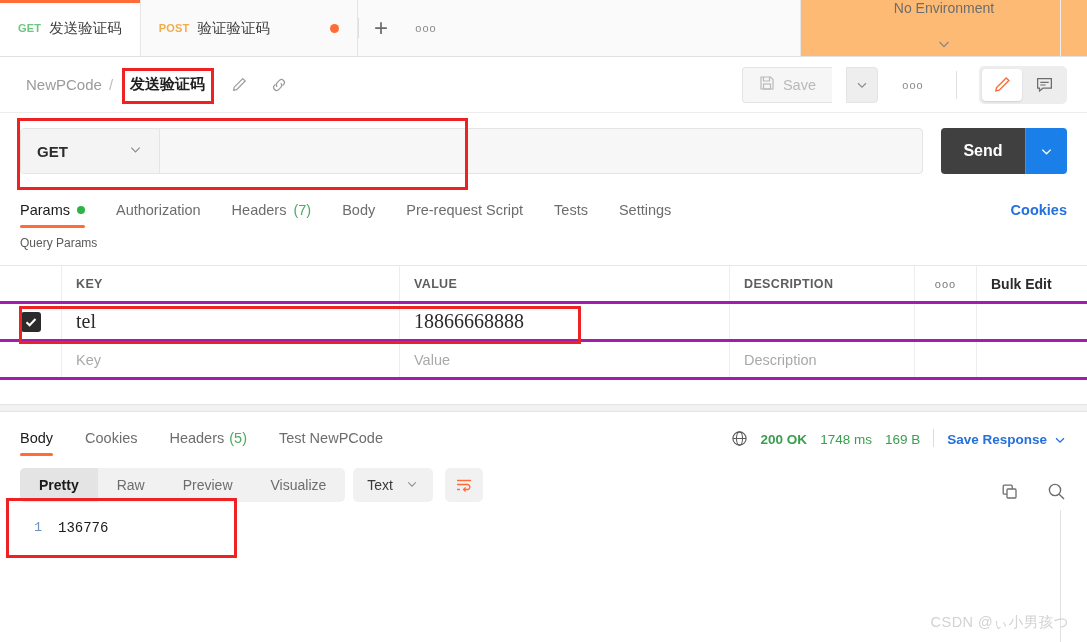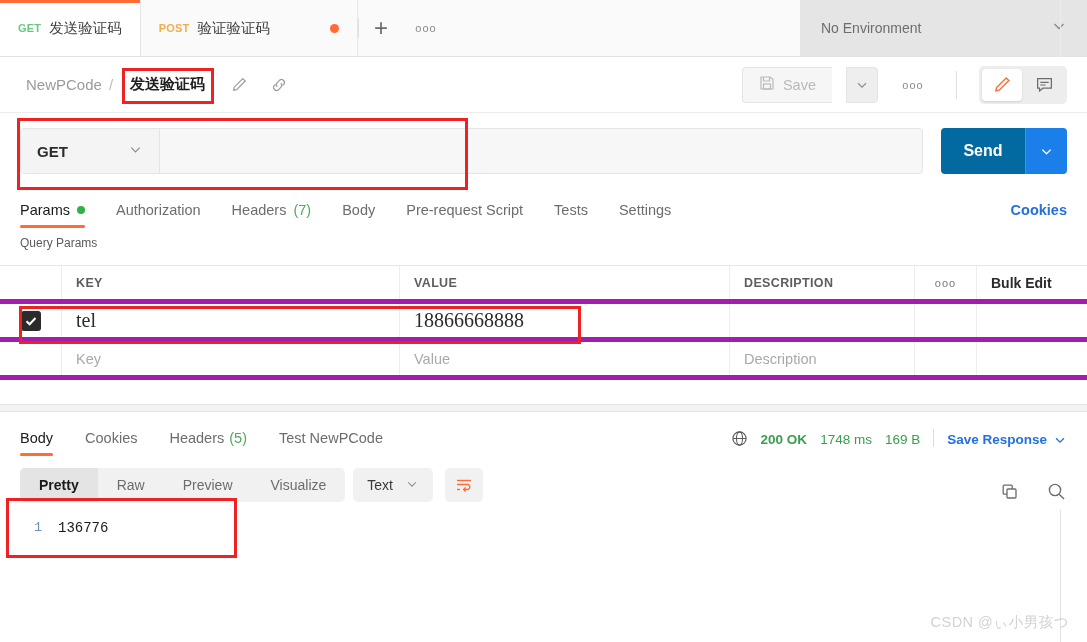--- a/index.html
+++ b/index.html
@@ -46,21 +46,21 @@
     display: flex; align-items: center; justify-content: center;
     width: 44px; font-size: 24px; color: #6b6b6b; font-weight: 300; cursor: pointer;
   }
   .tab-dots {
     display: flex; align-items: center; justify-content: center;
     width: 46px; color: #8a8a8a; font-size: 11px; letter-spacing: 1px; cursor: pointer;
   }
   .tab-spacer { flex: 1; border-right: 1px solid #e6e6e6; }
   .env-select {
     width: 286px; display: flex; align-items: center;
-    padding: 0 20px; gap: 10px; cursor: pointer; background: #e5e5e5;
+    padding: 0 20px; gap: 10px; cursor: pointer; background: #fdba74; flex-direction: column;
   }
   .env-label { flex: 1; font-size: 14px; color: #6d6d6d; }
   .chev { color: #8a8a8a; }
 
   
   .crumbrow {
     position: absolute; left: 0; top: 57px; width: 1087px; height: 56px;
     background: #ffffff;
     display: flex; align-items: center;
     border-bottom: 1px solid #ececec;
@@ -118,21 +118,21 @@
     padding: 0 16px; font-size: 15px; font-weight: bold; color: #2c2c2c;
     border-right: 1px solid #e4e4e4; cursor: pointer; background: #f4f4f4;
   }
   .urlinput {
     flex: 1; display: flex; align-items: center; padding: 0 16px;
     font-size: 15px; color: #3a3a3a; background: #f7f7f7; cursor: text;
   }
   .sendwrap { display: flex; margin-left: 18px; }
   .sendbtn {
     width: 84px; height: 46px; display: flex; align-items: center; justify-content: center;
-    background: #0369a1; color: #fff; font-size: 16px; font-weight: bold;
+    background: #404040; color: #fff; font-size: 16px; font-weight: bold;
     border-radius: 4px 0 0 4px; cursor: pointer;
   }
   .sendcaret {
     width: 42px; height: 46px; display: flex; align-items: center; justify-content: center;
     background: #1a7fe8; color: #fff; border-radius: 0 4px 4px 0; cursor: pointer;
     border-left: 1px solid #3d92ec;
   }
 
   
   .reqtabs {
@@ -158,21 +158,21 @@
 
   
   .qplabel {
     position: absolute; left: 20px; top: 236px;
     font-size: 12px; font-weight: normal; color: #5a5a5a;
   }
   .ptable {
     position: absolute; left: 0; top: 265px; width: 1087px;
     border-top: 1px solid #e8e8e8;
   }
-  .prow { display: flex; height: 38px; border-bottom: 5px solid #a21caf; }
+  .prow { display: flex; height: 38px; border-bottom: 3px solid #a21caf; }
   .prow.head { height: 38px; }
   .pcell { display: flex; align-items: center; padding: 0 14px; border-right: 1px solid #ededed; }
   .c-chk { width: 62px; justify-content: center; }
   .c-key { width: 338px; }
   .c-val { width: 330px; }
   .c-desc { flex: 1; }
   .c-dots { width: 62px; justify-content: center; border-right: 1px solid #ededed; color: #7a7a7a; font-size: 11px; letter-spacing: 1px; }
   .c-bulk { width: 110px; justify-content: flex-start; border-right: none; font-size: 14px; font-weight: bold; color: #2b2b2b; cursor: pointer; }
   .hdr { font-size: 12.5px; font-weight: bold; color: #5e5e5e; letter-spacing: .35px; }
   .val { font-size: 20px; color: #2b2b2b; font-family: Liberation Serif, serif; }

